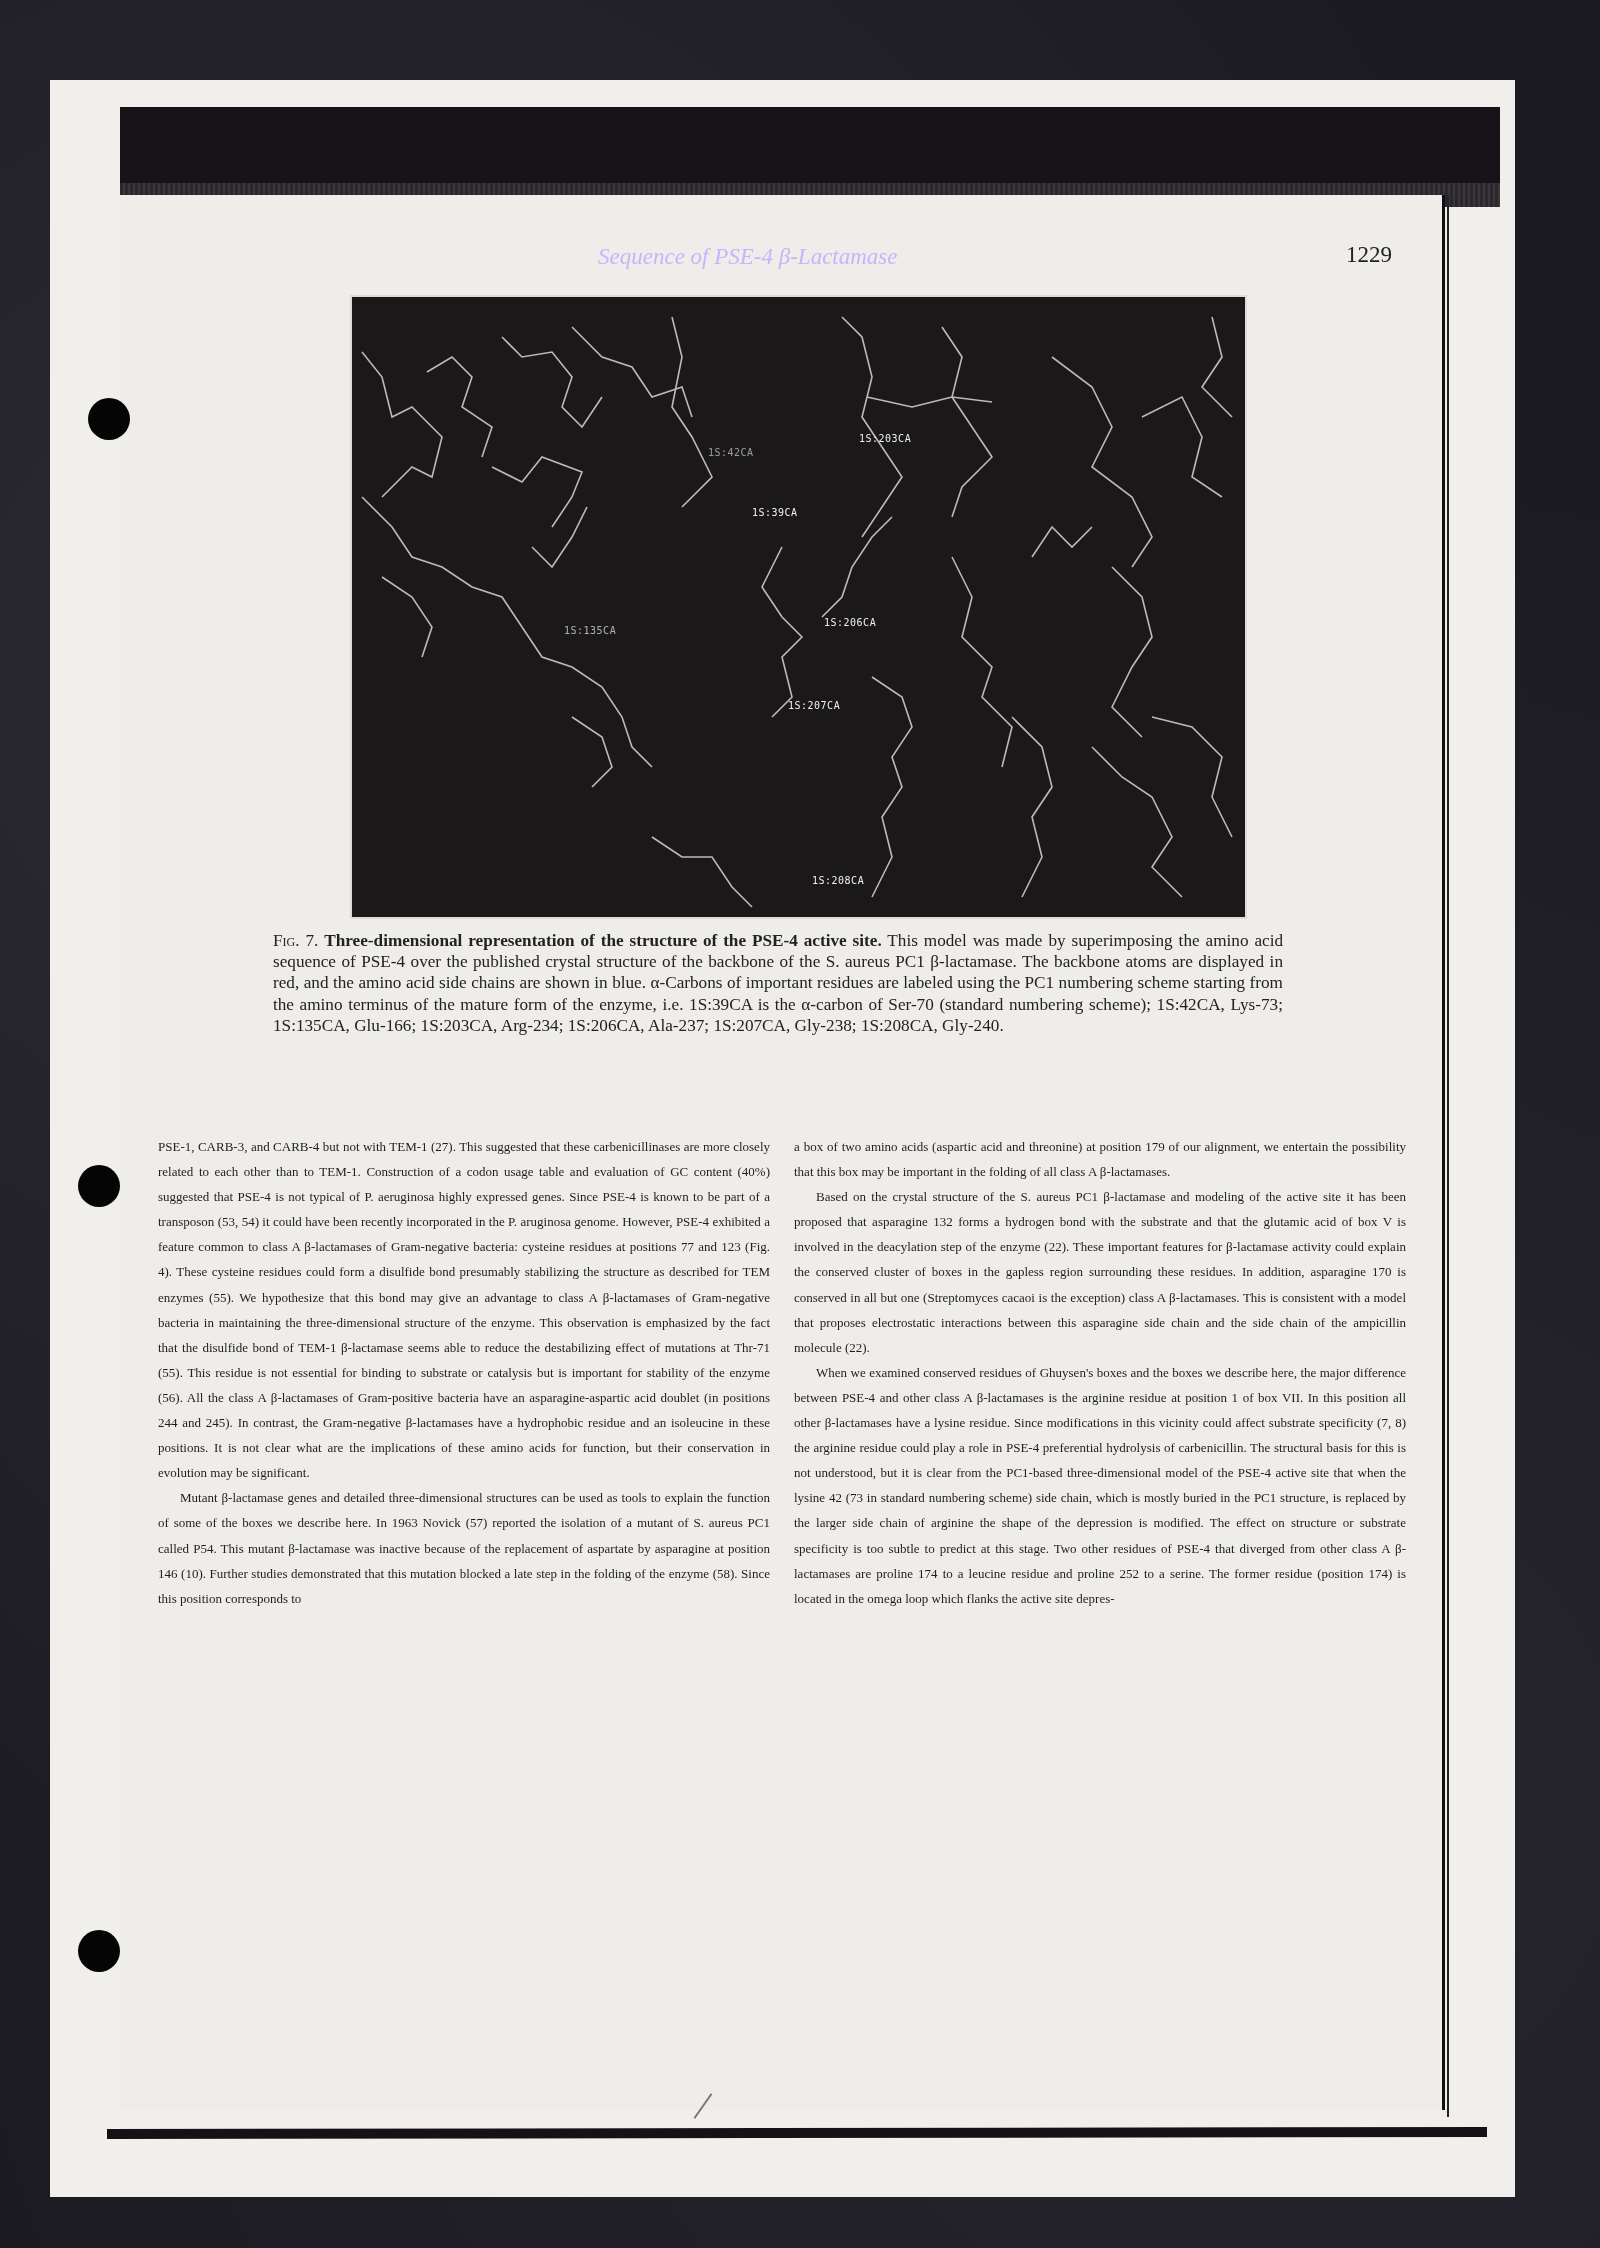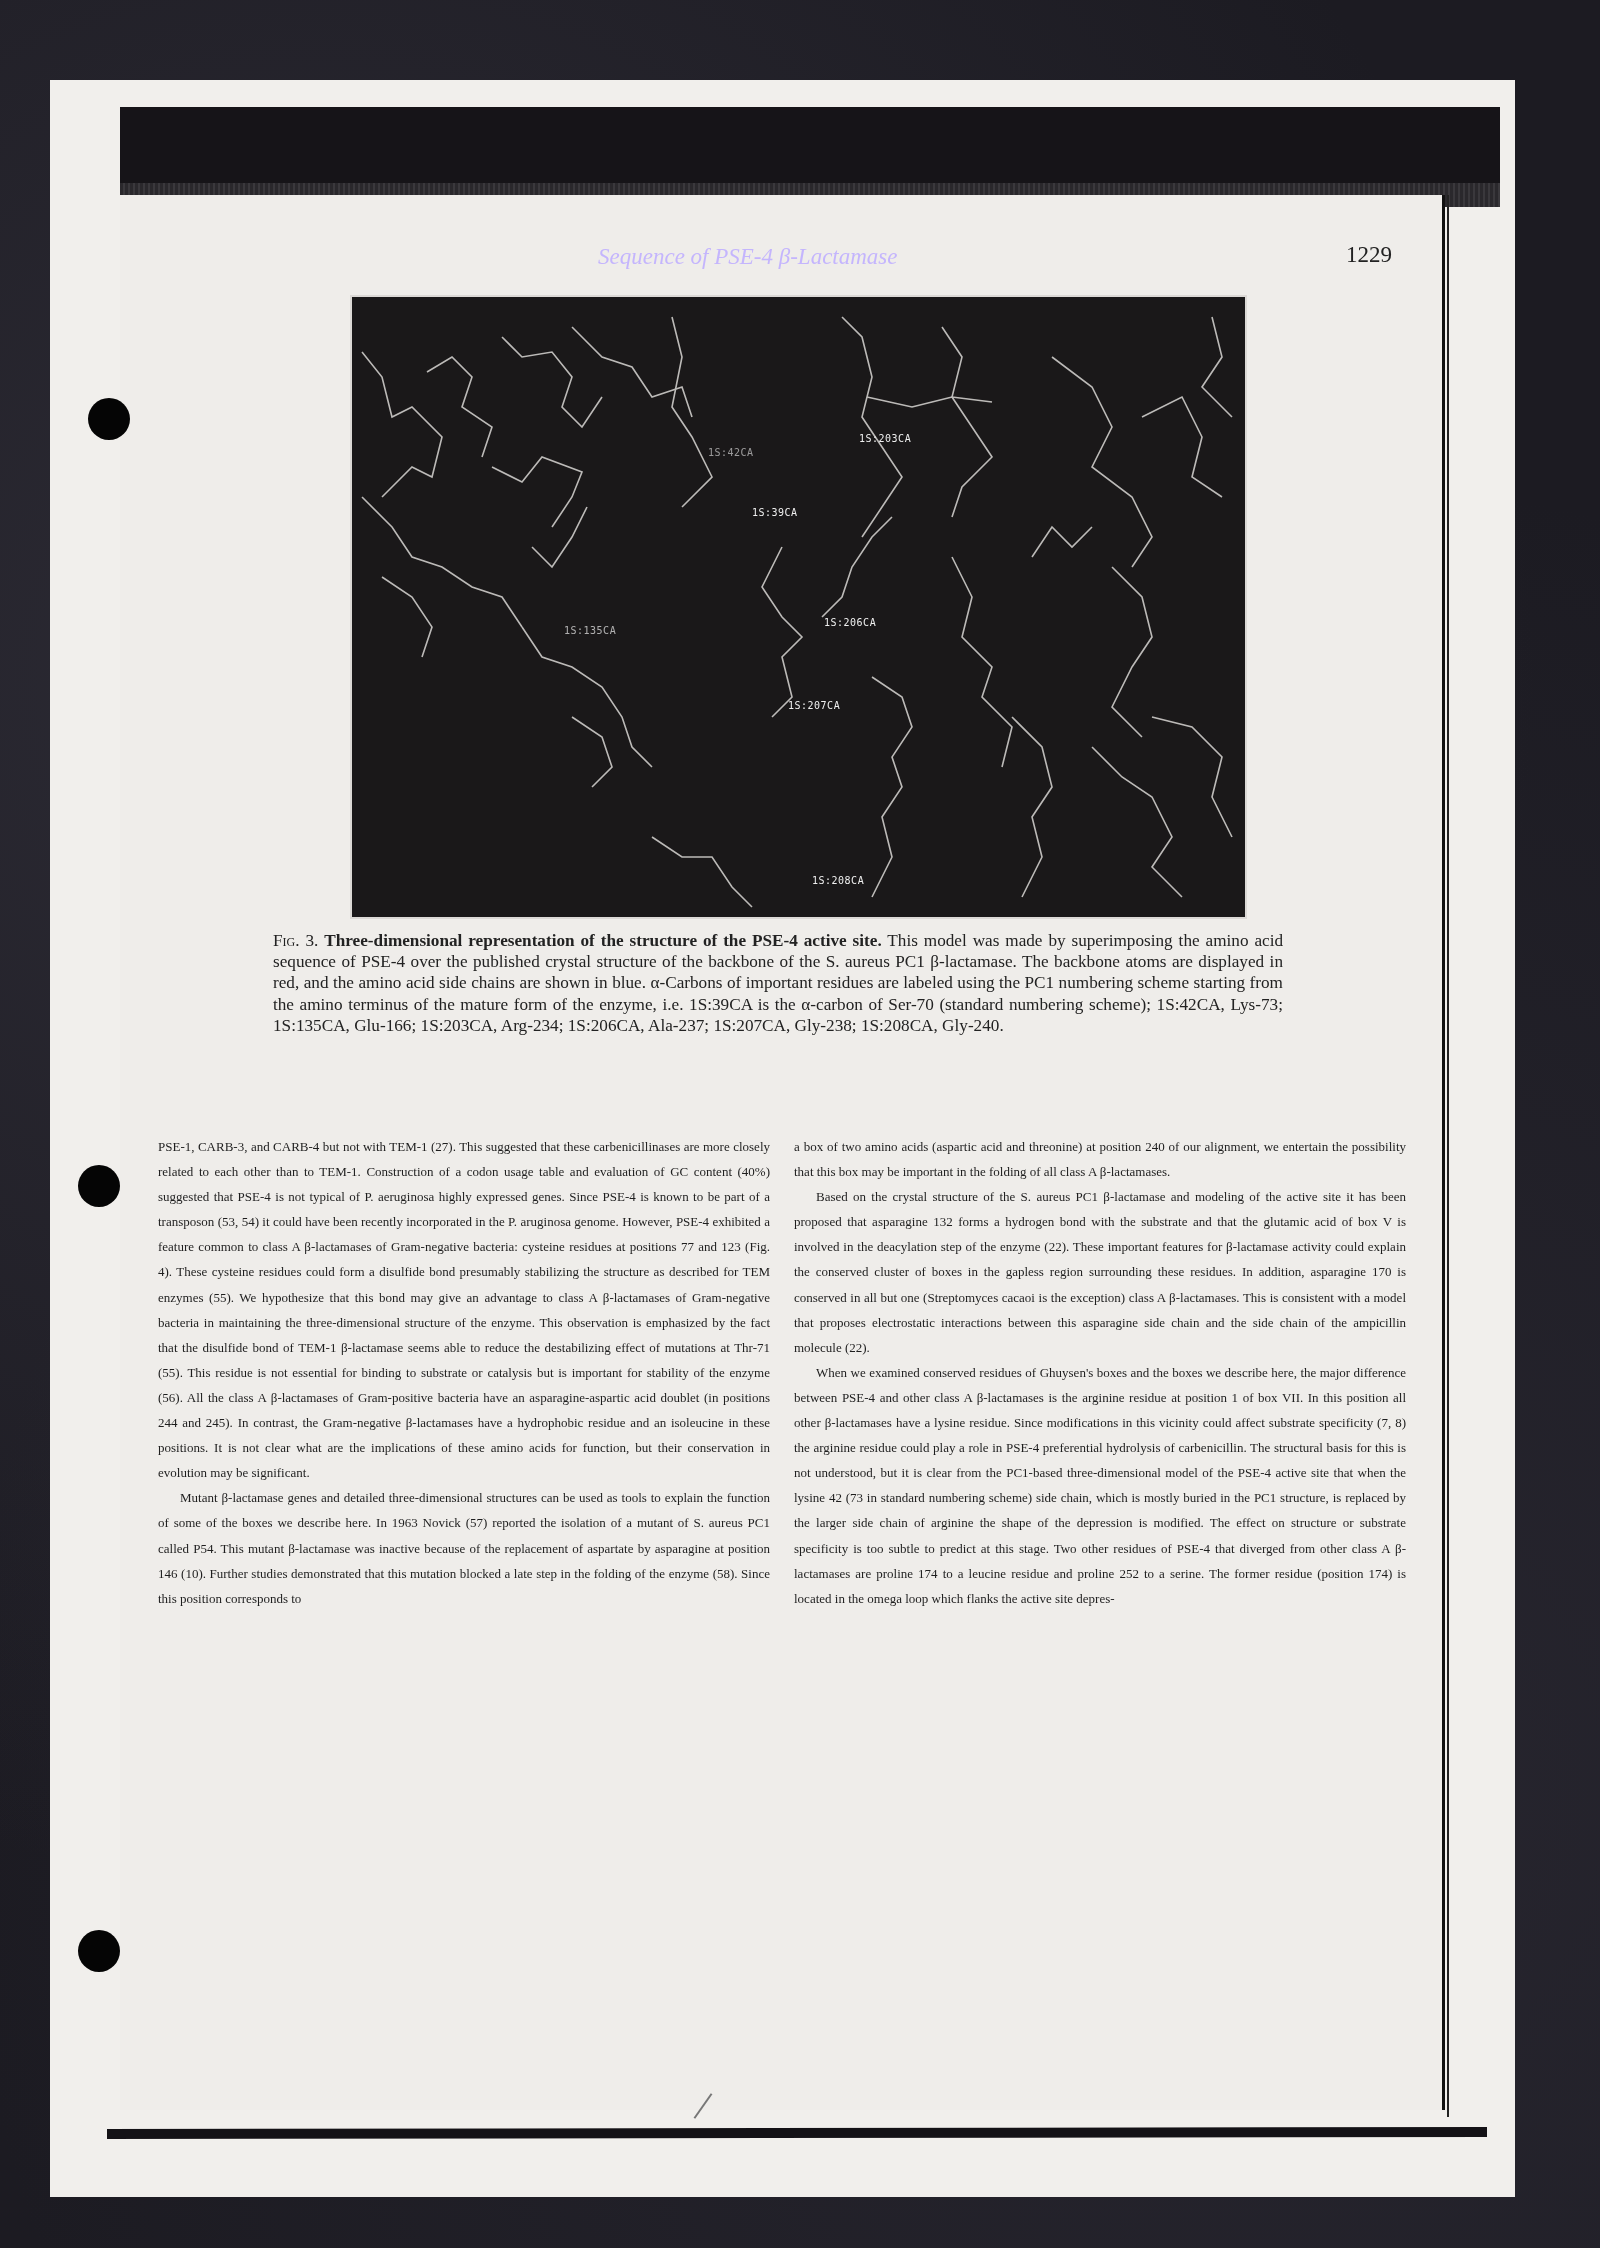--- a/index.html
+++ b/index.html
@@ -122,29 +122,29 @@
   <span class="fig-label" style="left:507px;top:112px;margin-top:24px;">1S:203CA</span>
   <span class="fig-label" style="left:356px;top:150px;opacity:.6;">1S:42CA</span>
   <span class="fig-label" style="left:400px;top:210px;">1S:39CA</span>
   <span class="fig-label" style="left:212px;top:328px;opacity:.7;">1S:135CA</span>
   <span class="fig-label" style="left:472px;top:320px;">1S:206CA</span>
   <span class="fig-label" style="left:436px;top:403px;">1S:207CA</span>
   <span class="fig-label" style="left:460px;top:578px;">1S:208CA</span>
 </div>
 
 <div class="caption">
-  <span class="fig-no">Fig. 3.</span>
+  <span class="fig-no">Fig. 7.</span>
   <b>Three-dimensional representation of the structure of the PSE-4 active site.</b>
   <span>This model was made by superimposing the amino acid sequence of PSE-4 over the published crystal structure of the backbone of the S. aureus PC1 β-lactamase. The backbone atoms are displayed in red, and the amino acid side chains are shown in blue. α-Carbons of important residues are labeled using the PC1 numbering scheme starting from the amino terminus of the mature form of the enzyme, i.e. 1S:39CA is the α-carbon of Ser-70 (standard numbering scheme); 1S:42CA, Lys-73; 1S:135CA, Glu-166; 1S:203CA, Arg-234; 1S:206CA, Ala-237; 1S:207CA, Gly-238; 1S:208CA, Gly-240.</span>
 </div>
 
 <div class="col col-left">
   <p>PSE-1, CARB-3, and CARB-4 but not with TEM-1 (27). This suggested that these carbenicillinases are more closely related to each other than to TEM-1. Construction of a codon usage table and evaluation of GC content (40%) suggested that PSE-4 is not typical of P. aeruginosa highly expressed genes. Since PSE-4 is known to be part of a transposon (53, 54) it could have been recently incorporated in the P. aruginosa genome. However, PSE-4 exhibited a feature common to class A β-lactamases of Gram-negative bacteria: cysteine residues at positions 77 and 123 (Fig. 4). These cysteine residues could form a disulfide bond presumably stabilizing the structure as described for TEM enzymes (55). We hypothesize that this bond may give an advantage to class A β-lactamases of Gram-negative bacteria in maintaining the three-dimensional structure of the enzyme. This observation is emphasized by the fact that the disulfide bond of TEM-1 β-lactamase seems able to reduce the destabilizing effect of mutations at Thr-71 (55). This residue is not essential for binding to substrate or catalysis but is important for stability of the enzyme (56). All the class A β-lactamases of Gram-positive bacteria have an asparagine-aspartic acid doublet (in positions 244 and 245). In contrast, the Gram-negative β-lactamases have a hydrophobic residue and an isoleucine in these positions. It is not clear what are the implications of these amino acids for function, but their conservation in evolution may be significant.</p>
   <p class="indent">Mutant β-lactamase genes and detailed three-dimensional structures can be used as tools to explain the function of some of the boxes we describe here. In 1963 Novick (57) reported the isolation of a mutant of S. aureus PC1 called P54. This mutant β-lactamase was inactive because of the replacement of aspartate by asparagine at position 146 (10). Further studies demonstrated that this mutation blocked a late step in the folding of the enzyme (58). Since this position corresponds to</p>
 </div>
 
 <div class="col col-right">
-  <p>a box of two amino acids (aspartic acid and threonine) at position 240 of our alignment, we entertain the possibility that this box may be important in the folding of all class A β-lactamases.</p>
+  <p>a box of two amino acids (aspartic acid and threonine) at position 179 of our alignment, we entertain the possibility that this box may be important in the folding of all class A β-lactamases.</p>
   <p class="indent">Based on the crystal structure of the S. aureus PC1 β-lactamase and modeling of the active site it has been proposed that asparagine 132 forms a hydrogen bond with the substrate and that the glutamic acid of box V is involved in the deacylation step of the enzyme (22). These important features for β-lactamase activity could explain the conserved cluster of boxes in the gapless region surrounding these residues. In addition, asparagine 170 is conserved in all but one (Streptomyces cacaoi is the exception) class A β-lactamases. This is consistent with a model that proposes electrostatic interactions between this asparagine side chain and the side chain of the ampicillin molecule (22).</p>
   <p class="indent">When we examined conserved residues of Ghuysen's boxes and the boxes we describe here, the major difference between PSE-4 and other class A β-lactamases is the arginine residue at position 1 of box VII. In this position all other β-lactamases have a lysine residue. Since modifications in this vicinity could affect substrate specificity (7, 8) the arginine residue could play a role in PSE-4 preferential hydrolysis of carbenicillin. The structural basis for this is not understood, but it is clear from the PC1-based three-dimensional model of the PSE-4 active site that when the lysine 42 (73 in standard numbering scheme) side chain, which is mostly buried in the PC1 structure, is replaced by the larger side chain of arginine the shape of the depression is modified. The effect on structure or substrate specificity is too subtle to predict at this stage. Two other residues of PSE-4 that diverged from other class A β-lactamases are proline 174 to a leucine residue and proline 252 to a serine. The former residue (position 174) is located in the omega loop which flanks the active site depres-</p>
 </div>
 
 <div class="pencil-mark"></div>
 
 </body></html>

